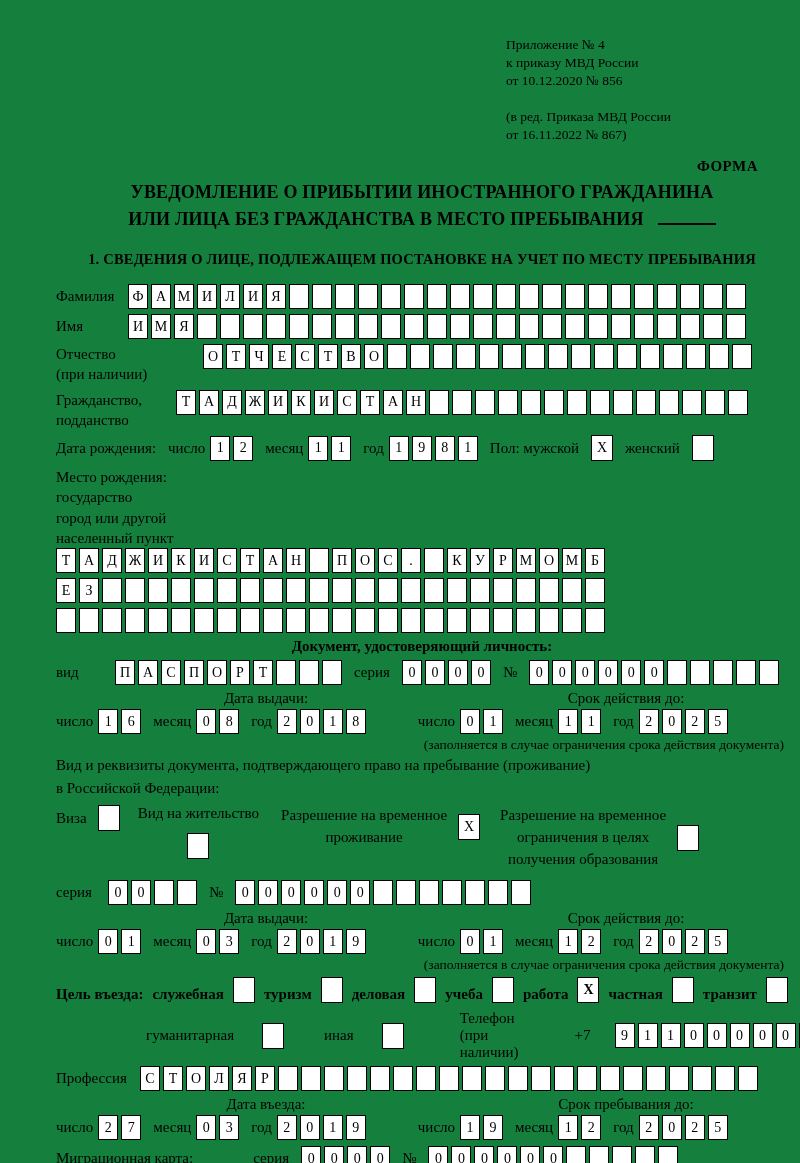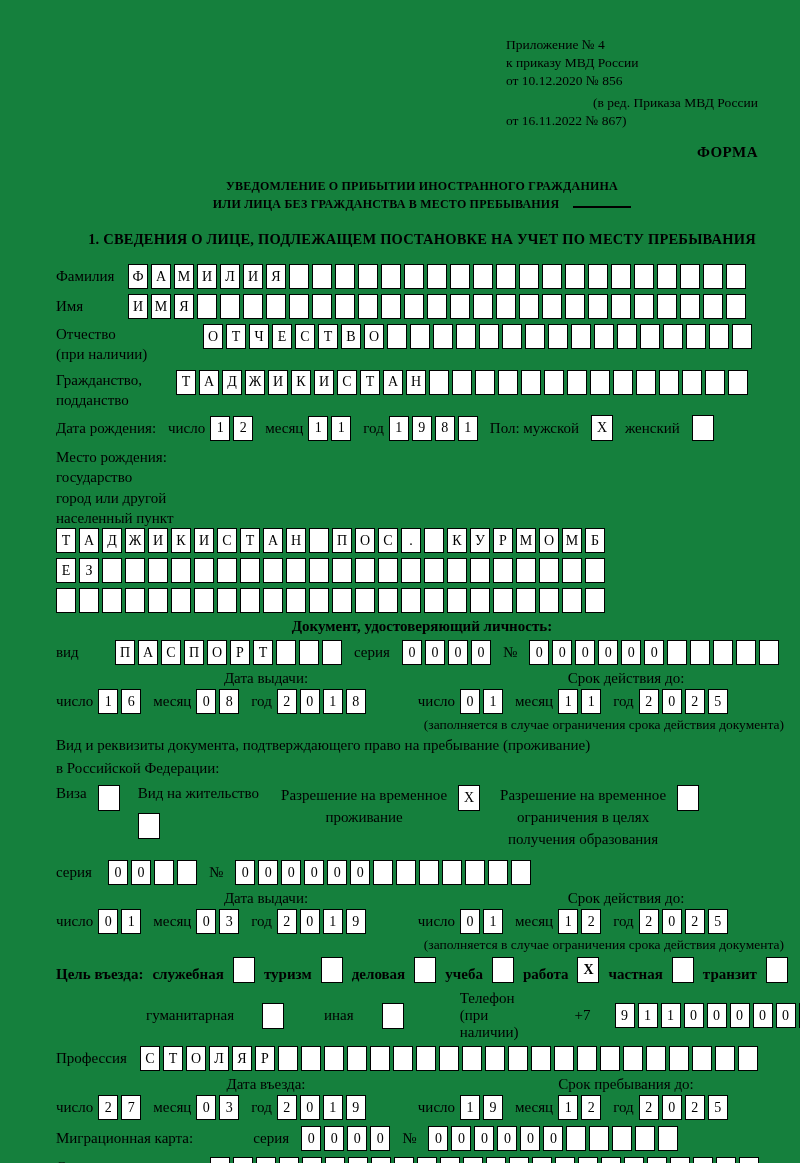--- a/index.html
+++ b/index.html
@@ -6,24 +6,24 @@
   .page{
     width:800px;height:1163px;box-sizing:border-box;overflow:hidden;
     background:#15803d;color:#000;
     font-family:"Liberation Serif","DejaVu Serif",serif;
     font-size:15px;
     padding:36px 12px 10px 56px;
     position:relative;
   }
   
   .appendix{width:252px;margin-left:auto;margin-right:30px;line-height:1.35;font-size:13.5px;}
-  .appendix .amend{margin-top:3px;text-align:right;}
+  .appendix .amend{margin-top:17px;}
   .forma{margin-top:14px;margin-right:30px;text-align:right;font-weight:bold;font-size:15px;letter-spacing:.5px;}
   
-  .title{margin-top:16px;text-align:center;font-weight:bold;font-size:12px;line-height:1.5;letter-spacing:.2px;}
+  .title{margin-top:4px;text-align:center;font-weight:bold;font-size:18px;line-height:1.5;letter-spacing:.2px;}
   .title-underline{display:inline-block;width:58px;border-bottom:2px solid #000;margin-left:14px;}
   .section-heading{margin-top:18px;text-align:center;font-weight:bold;font-size:14.5px;letter-spacing:.2px;}
   
   .rows{margin-top:16px;}
   .row{display:flex;align-items:center;margin-bottom:5px;}
   .row-top{align-items:flex-start;}
   .lbl{flex:0 0 auto;}
   .lbl-block{display:flex;flex-direction:column;line-height:1.35;flex:0 0 auto;}
   .cells{display:inline-flex;gap:3px;flex:0 0 auto;}
   .cell{
@@ -50,21 +50,21 @@
   .dg .dlabel:first-child{margin-left:0;}
   .dg-right{margin-left:52px;}
   .dheads{display:flex;margin-bottom:2px;margin-top:3px;}
   .dhead-left{width:420px;text-align:center;}
   .dhead-right{width:300px;text-align:center;}
   .note-right{text-align:right;padding-right:4px;font-size:13.5px;margin-top:-2px;margin-bottom:4px;}
   
   .doc-heading{text-align:center;font-weight:bold;margin:4px 0 5px 0;}
   
   .permit-row{display:flex;align-items:flex-start;margin:8px 0 10px 0;}
-  .pitem{display:flex;align-items:flex-start;gap:11px;}
+  .pitem{display:flex;align-items:center;gap:11px;}
   .pstack{display:flex;flex-direction:column;text-align:center;line-height:1.45;}
   
   .purpose-row{display:flex;align-items:center;justify-content:space-between;margin-bottom:7px;}
   .pair{display:inline-flex;align-items:flex-end;gap:9px;font-weight:bold;}
   
   .ml12{margin-left:12px;}
   .ml24{margin-left:24px;}
   .ml40{margin-left:40px;}
   .ml60{margin-left:60px;}
 </style>

